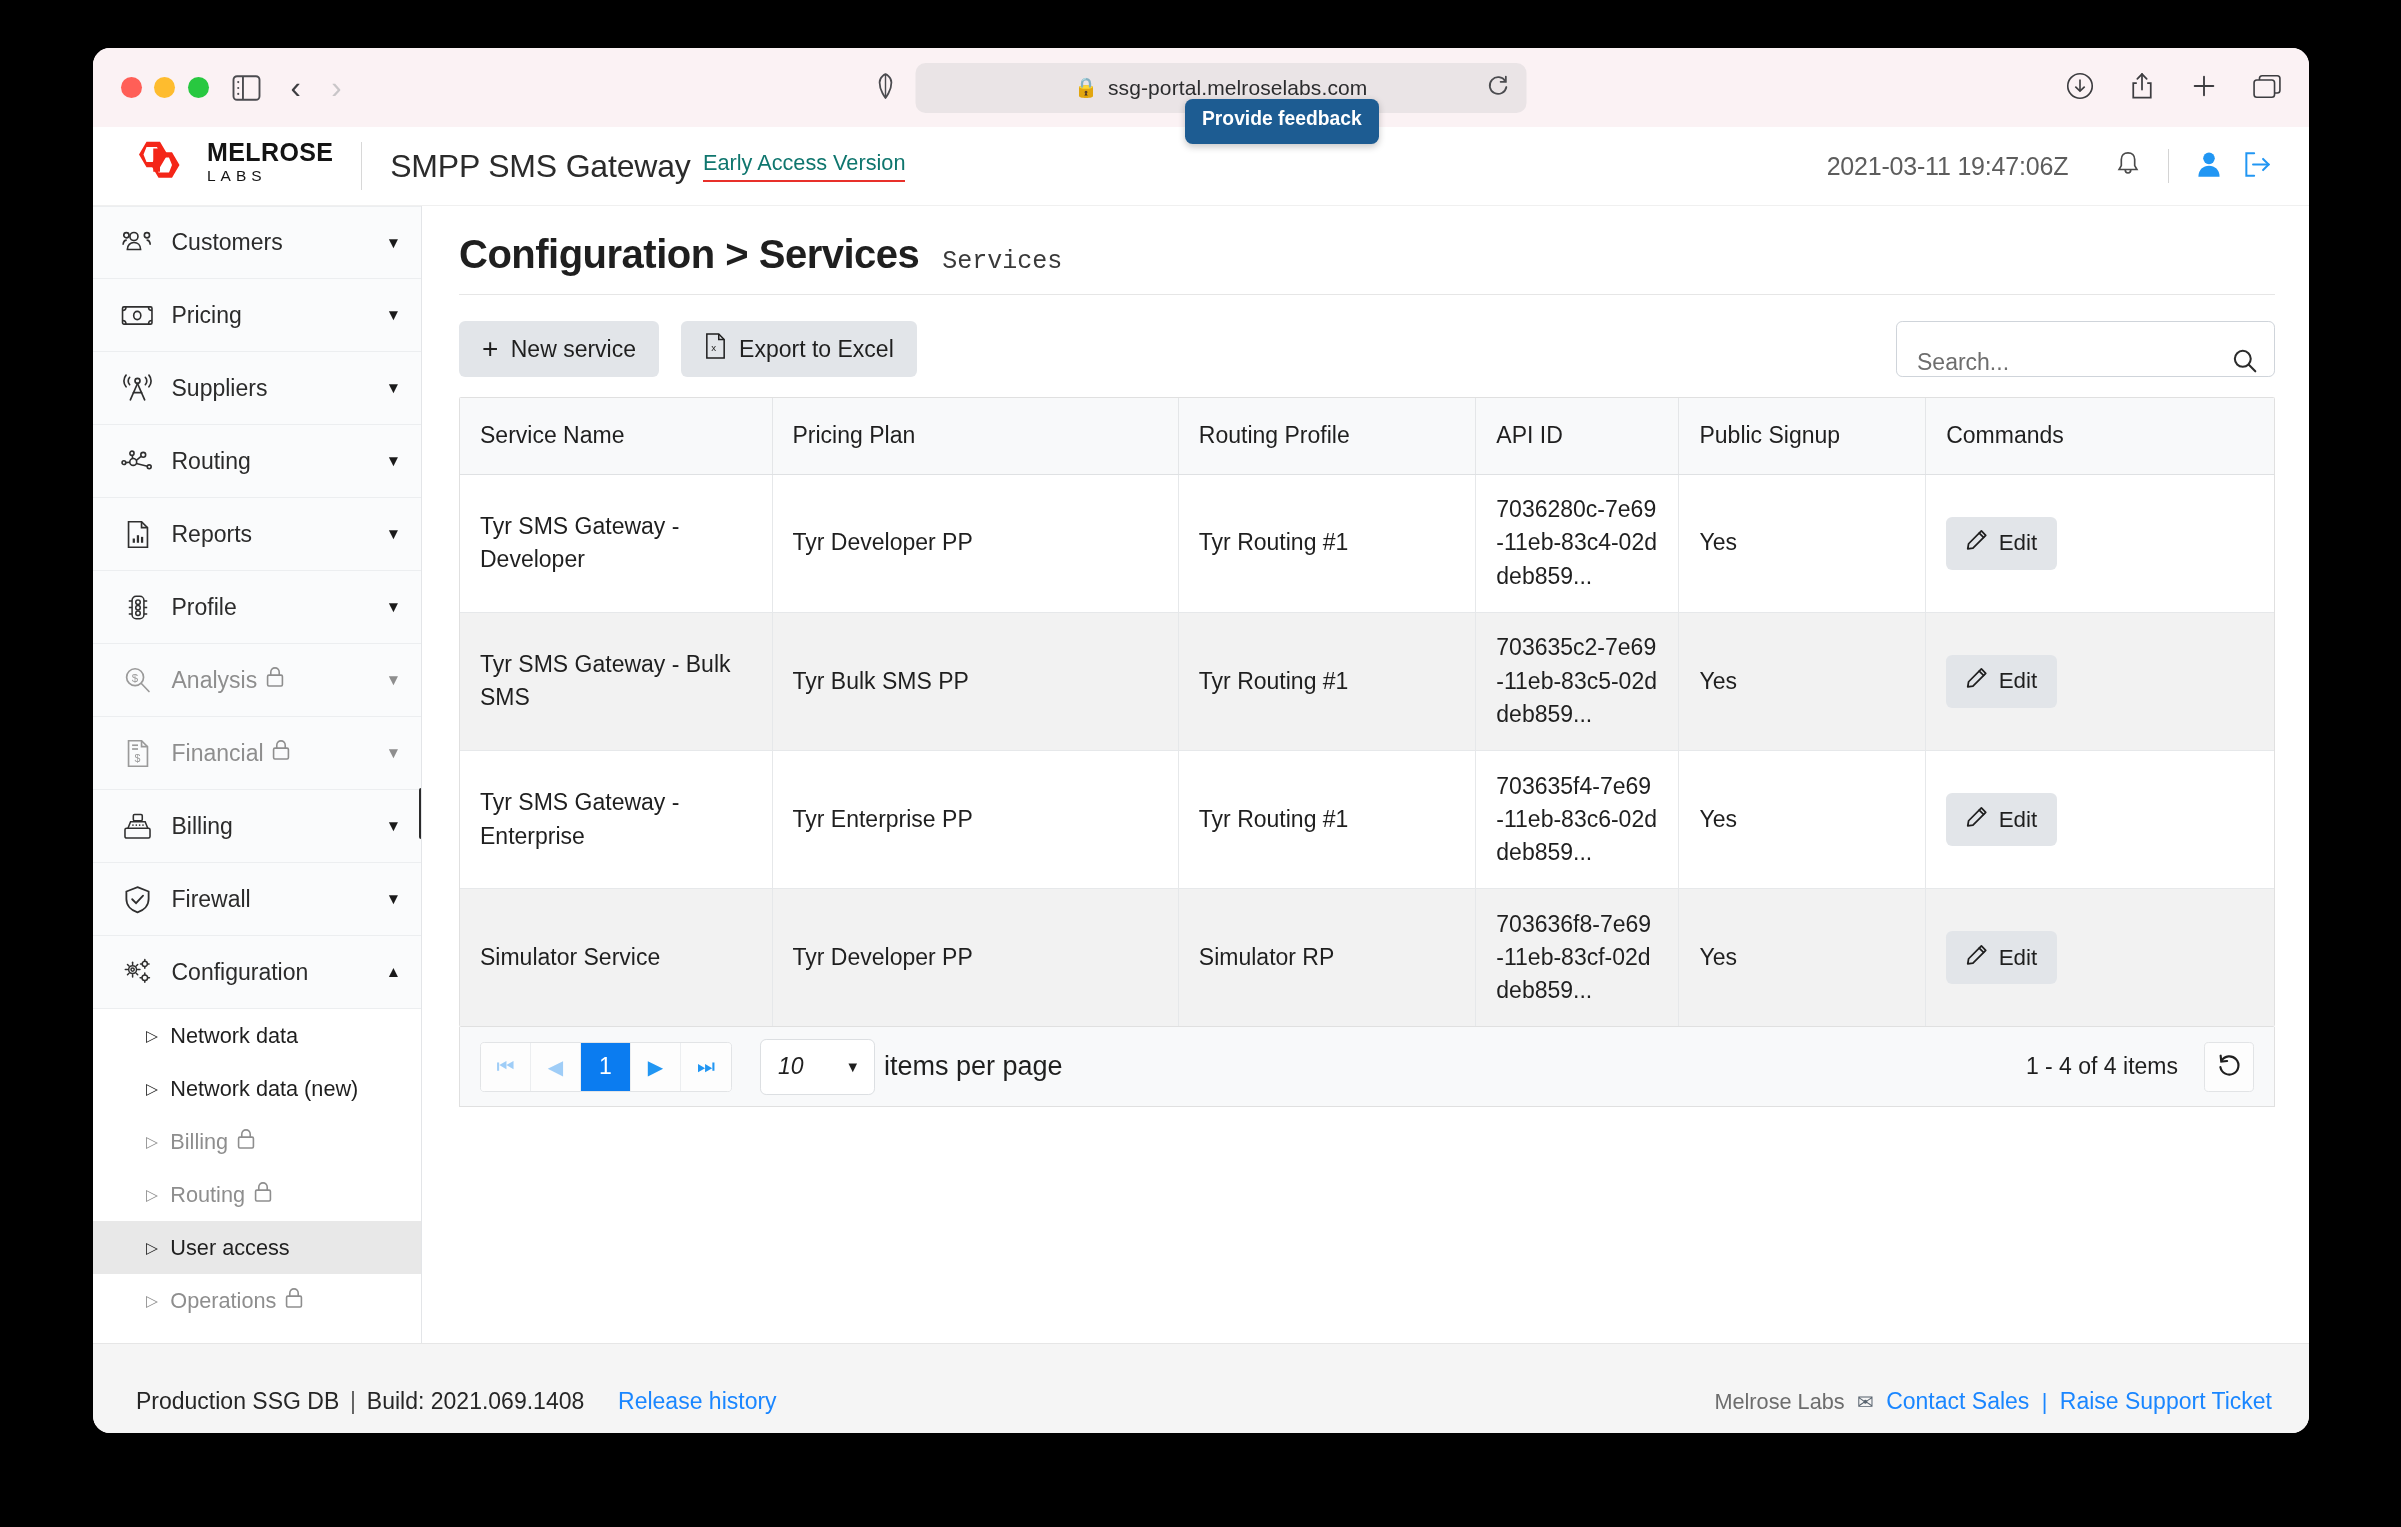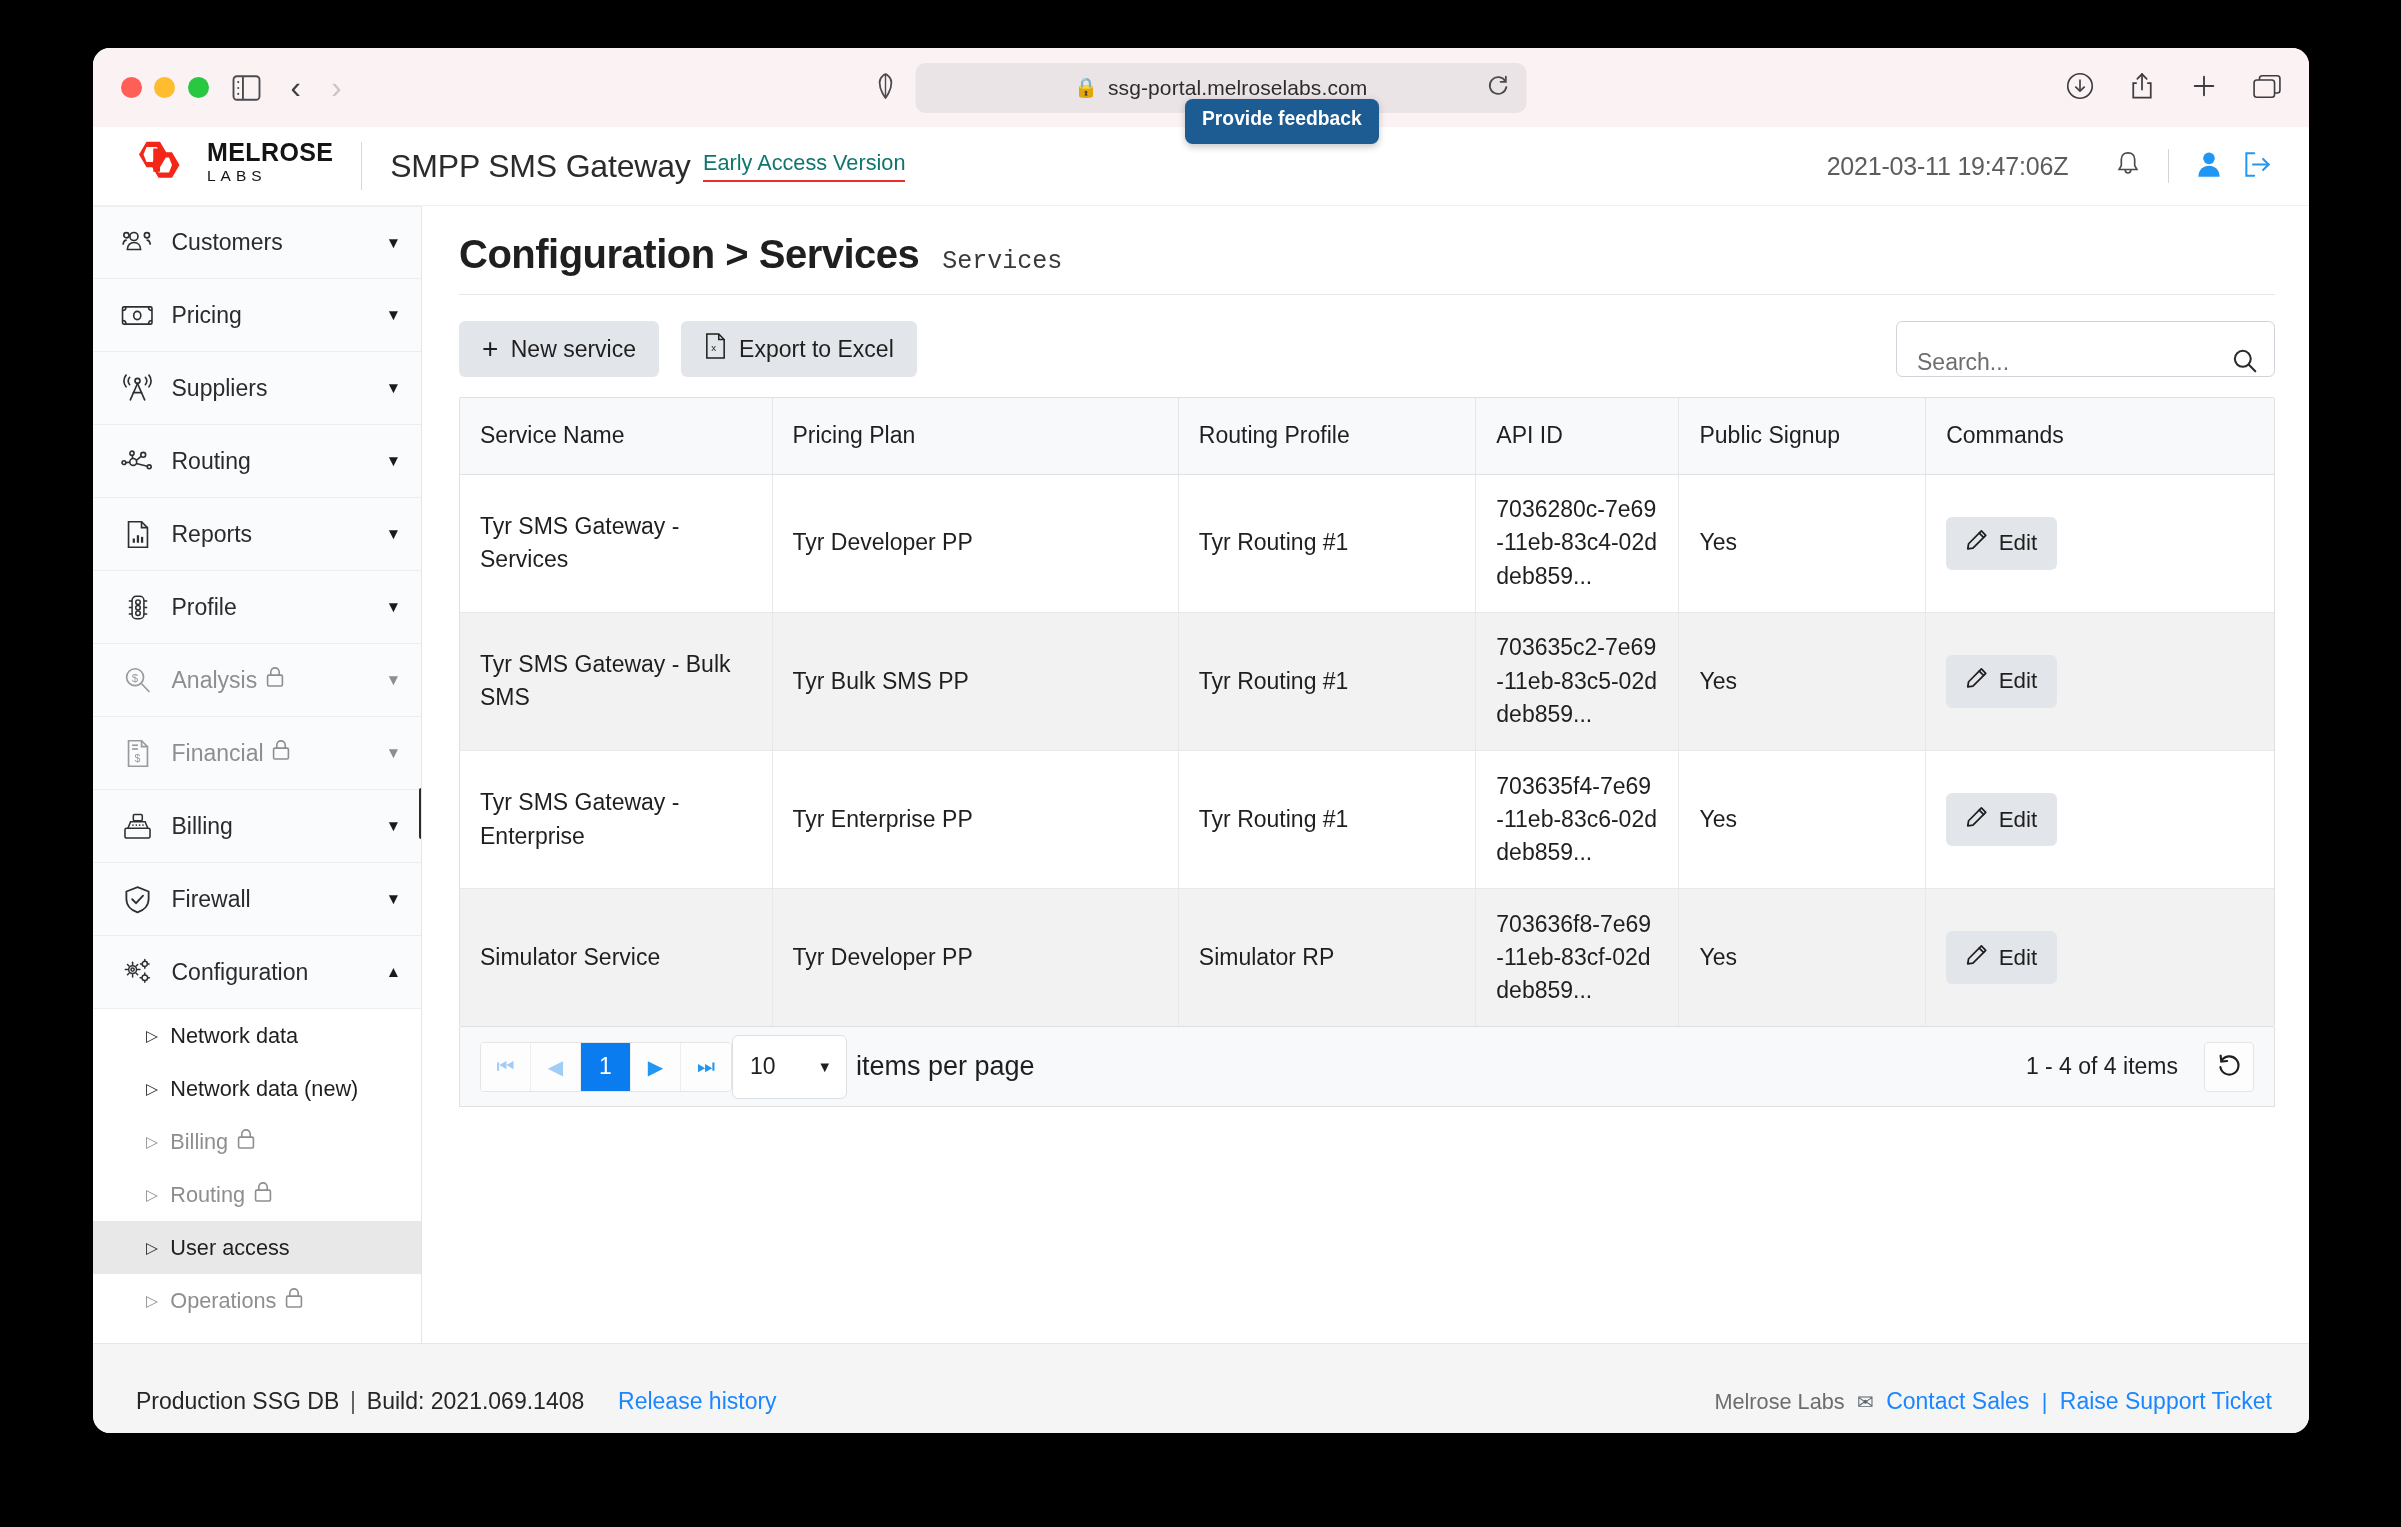--- a/index.html
+++ b/index.html
@@ -335,30 +335,32 @@
     border-right: 0.8px solid #eceef0;
     background: #fdfdfd;
     cursor: pointer;
   }
   .pg-btn:last-child { border-right: none; }
   .pg-btn.num {
     background: #0b7cf0; color: #fff; font-size: 23px;
   }
   .pg-btn.mute { color: #9fcdf7; }
   .pg-select {
-    width: 115px; height: 64px;
+    margin-left: 28px;
+    width: 115px; height: 56px;
     border: 0.8px solid #dcdfe2;
     border-radius: 6.2px;
     background: #fff;
     display: flex; align-items: center;
     justify-content: space-between;
     padding: 0 14px 0 17px;
     font-size: 23px;
     color: #1f1f1f;
     cursor: pointer;
+    font-style: italic;
   }
   .pg-select .caret { font-size: 14.7px; }
   .pg-ipp {
     margin-left: 9px;
     font-size: 27px; color: #1f1f1f;
   }
   .pg-count {
     margin-left: auto;
     font-size: 23px; color: #1f1f1f;
   }
@@ -791,21 +793,21 @@
                 <th>Service Name</th>
                 <th>Pricing Plan</th>
                 <th>Routing Profile</th>
                 <th>API ID</th>
                 <th>Public Signup</th>
                 <th>Commands</th>
               </tr>
             </thead>
           <tbody id="tbody-root">
               <tr>
-                <td>Tyr SMS Gateway - Services</td>
+                <td>Tyr SMS Gateway - Developer</td>
                 <td>Tyr Developer PP</td>
                 <td>Tyr Routing #1</td>
                 <td class="api-cell">7036280c-7e69-11eb-83c4-02ddeb859...</td>
                 <td>Yes</td>
                 <td><button class="edit-btn">
                     <span><svg width="21.7" height="21.7" viewBox="0 0 20 20" fill="none" stroke="currentColor" stroke-width="1.6" stroke-linecap="round" stroke-linejoin="round">
                         <path d="M14.2 1.8 L18.2 5.8 L6.4 17.6 L1.6 18.4 L2.4 13.6 Z"></path>
                         <line x1="12.2" y1="3.8" x2="16.2" y2="7.8"></line>
                       </svg></span>
                     <span>Edit</span>

